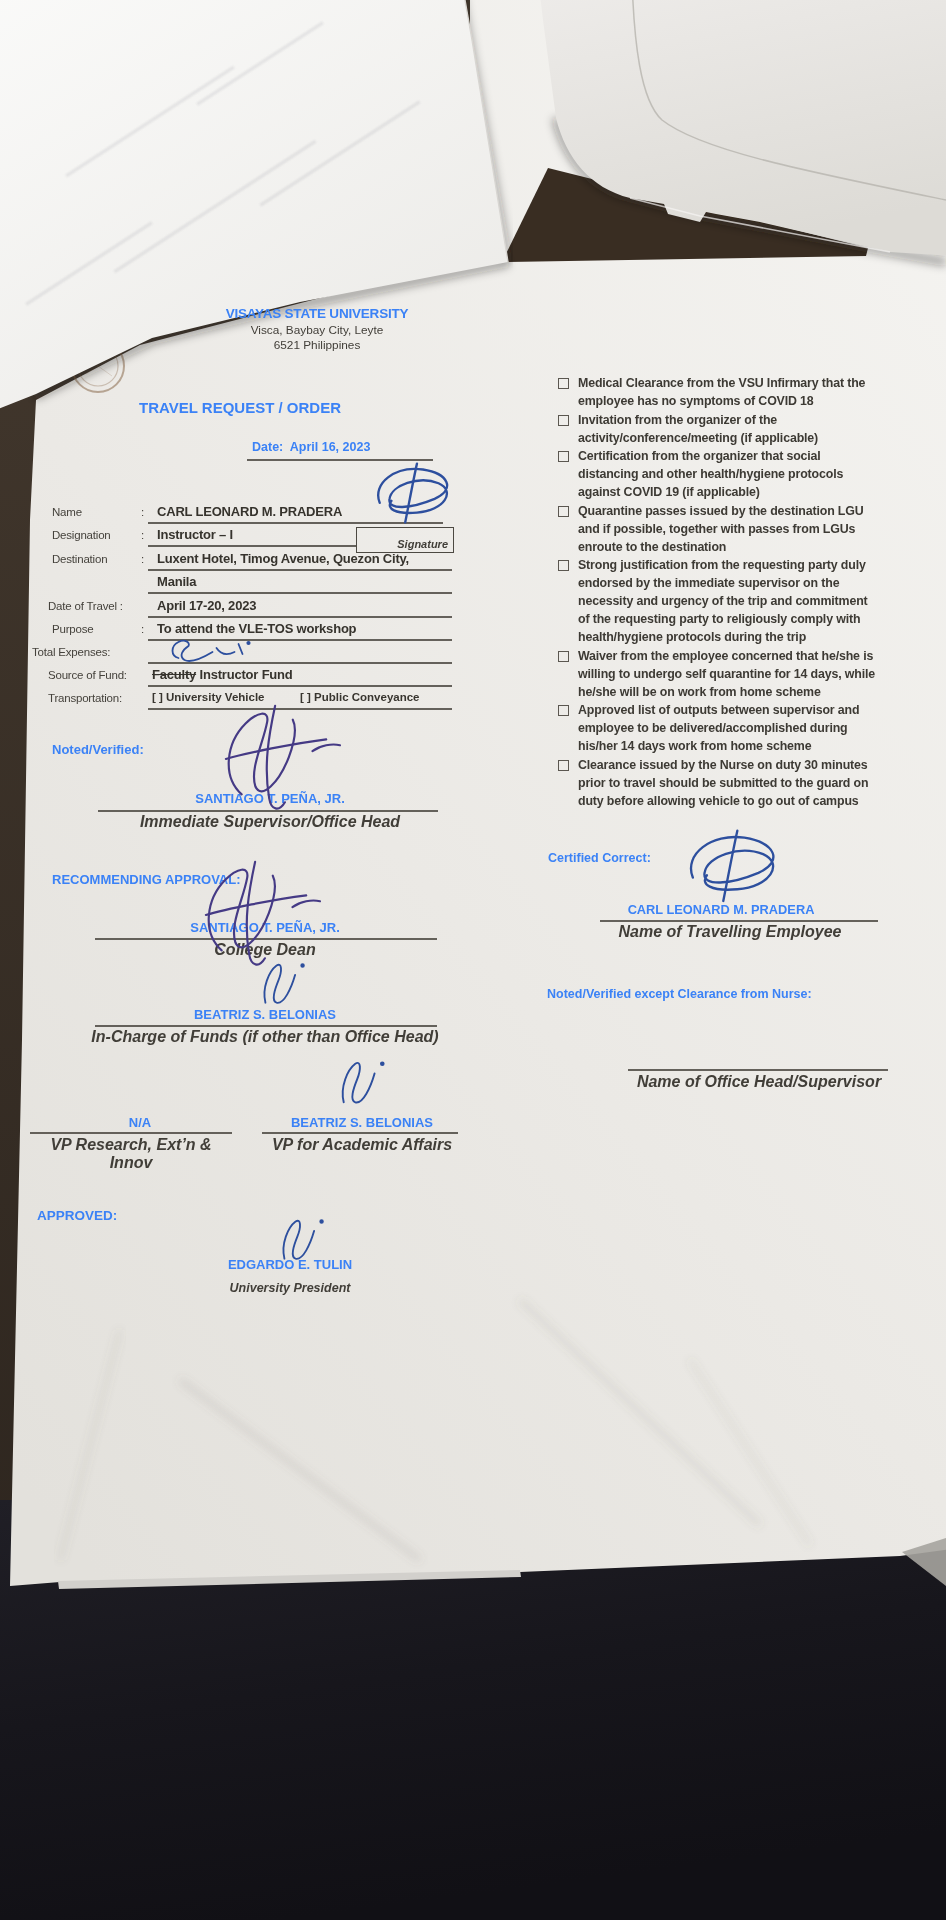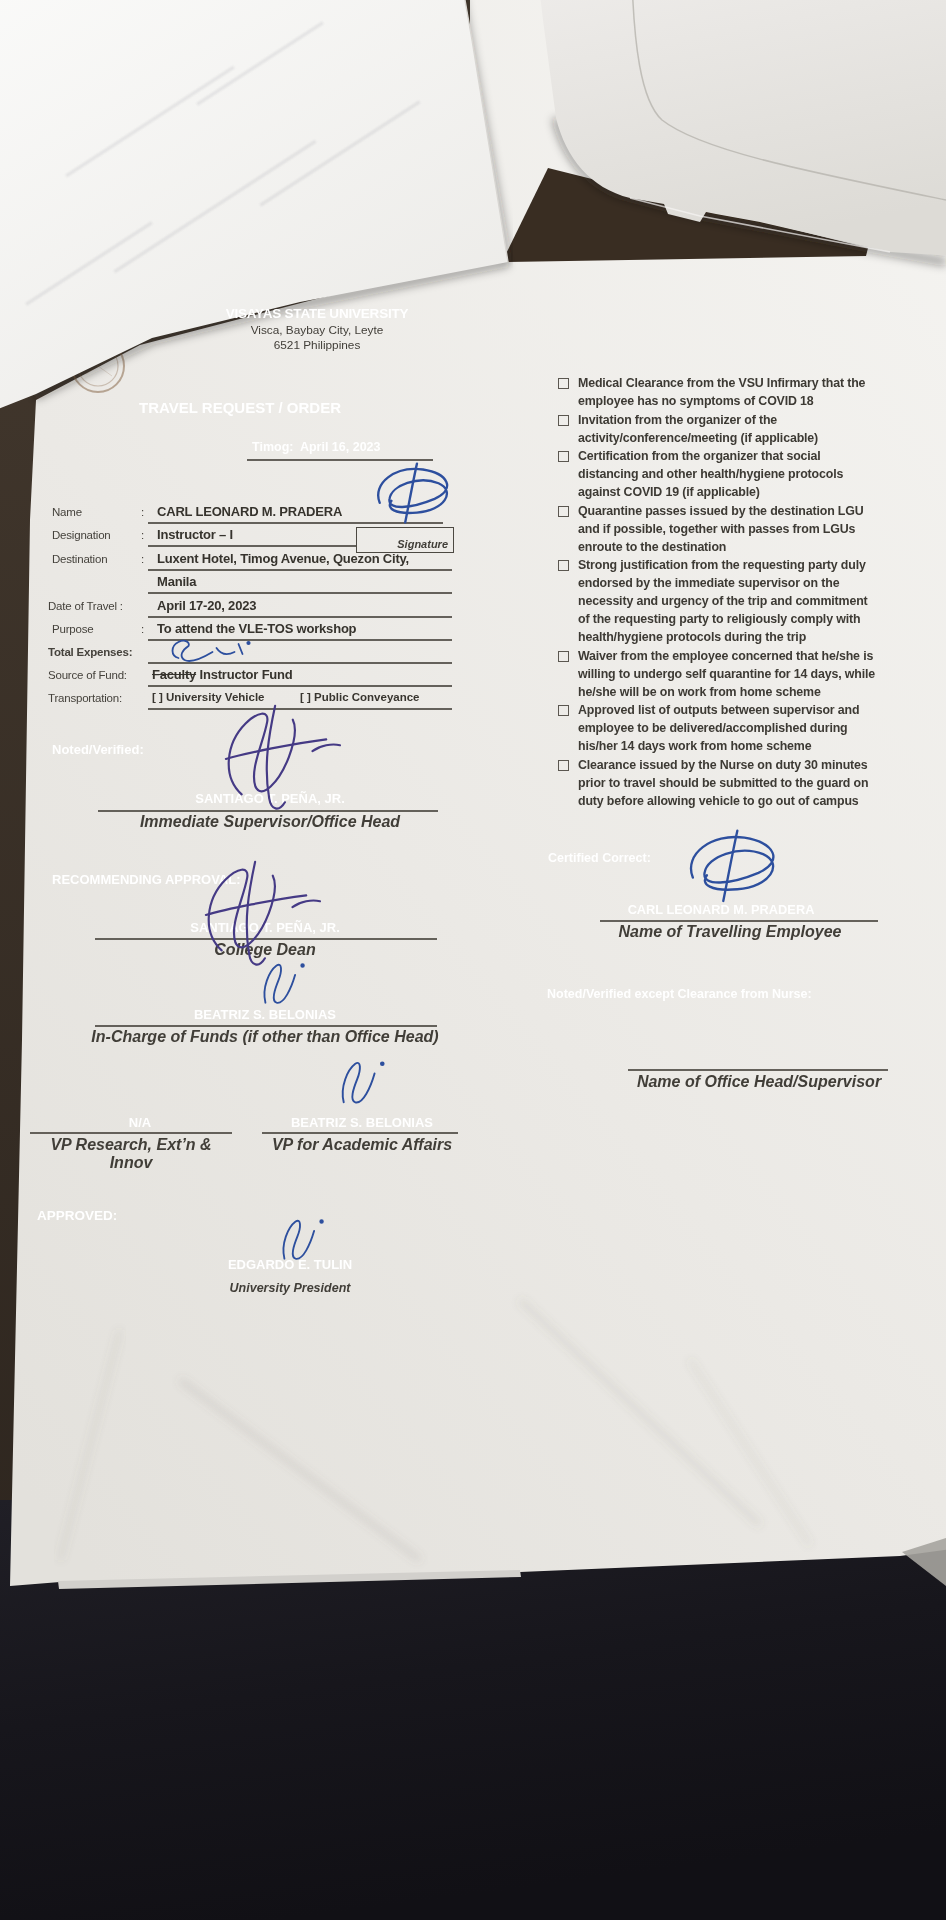--- a/index.html
+++ b/index.html
@@ -4,21 +4,21 @@
 <style>
   html,body{margin:0;padding:0;background:#000;}
   .page{position:relative;width:946px;height:1920px;overflow:hidden;background:#2e2822;
         font-family:"Liberation Sans", sans-serif;}
   .bg{position:absolute;left:0;top:0;z-index:0;}
   .bleed{position:absolute;z-index:1;background:rgba(125,125,138,.16);height:3px;
          filter:blur(1.2px);transform:rotate(-33deg);}
   .content{position:absolute;left:0;top:0;width:946px;height:1920px;z-index:2;color:#413e38;}
   .abs{position:absolute;}
   .ctr{text-align:center;}
-  .b{font-weight:700;color:#ffffff;}
+  .b{font-weight:700;color:#3b82f6;}
   .ital{font-style:italic;font-weight:700;}
   .rule{position:absolute;height:1.6px;background:#4c4942;opacity:.85;}
   .lbl{font-size:11.5px;color:#45423c;letter-spacing:-0.2px;}
   .val{font-size:13px;font-weight:700;color:#36332d;letter-spacing:-0.2px;}
   .sigsvg{position:absolute;z-index:3;}
   .chk{display:flex;margin:0 0 0.5px 0;}
   .chkbox{flex:none;width:9px;height:9px;border:1.3px solid #5b5750;margin:4px 9px 0 0;}
   .chktext{font-size:12.4px;font-weight:600;line-height:18px;color:#3d3a34;letter-spacing:-0.15px;}
   .smallcap{font-size:16px;}
   .sigcell{position:absolute;border:1.4px solid #4c4942;}
@@ -108,21 +108,21 @@
 
     <div class="abs ctr" style="left:182px;top:306px;width:270px;">
       <div class="b" style="font-size:13.5px;letter-spacing:-0.2px;">VISAYAS STATE UNIVERSITY</div>
       <div style="font-size:11.8px;margin-top:2px;">Visca, Baybay City, Leyte</div>
       <div style="font-size:11.8px;margin-top:1px;">6521   Philippines</div>
     </div>
 
     <div class="abs ctr b" style="left:120px;top:399px;width:240px;font-size:15px;">TRAVEL REQUEST / ORDER</div>
 
     <div class="abs b" style="left:252px;top:440px;font-size:12.5px;">
-      <span>Timog:</span>&nbsp;
+      <span>Date:</span>&nbsp;
       <span>April 16, 2023</span>
     </div>
     <div class="rule" style="left:247px;top:459px;width:186px;"></div>
 
     <div class="abs lbl" style="left:52px;top:506px;">Name</div>
     <div class="abs lbl" style="left:141px;top:506px;">:</div>
     <div class="abs val" style="left:157px;top:504px;">CARL LEONARD M. PRADERA</div>
     <div class="rule" style="left:148px;top:522px;width:295px;"></div>
 
     <div class="abs lbl" style="left:52px;top:529px;">Designation</div>
@@ -143,21 +143,21 @@
 
     <div class="abs lbl" style="left:48px;top:600px;">Date of Travel :</div>
     <div class="abs val" style="left:157px;top:598px;">April 17-20, 2023</div>
     <div class="rule" style="left:148px;top:616px;width:304px;"></div>
 
     <div class="abs lbl" style="left:52px;top:623px;">Purpose</div>
     <div class="abs lbl" style="left:141px;top:623px;">:</div>
     <div class="abs val" style="left:157px;top:621px;">To attend the VLE-TOS workshop</div>
     <div class="rule" style="left:148px;top:639px;width:304px;"></div>
 
-    <div class="abs lbl" style="left:48px;top:646px;font-weight:bold;">Total Expenses:</div>
+    <div class="abs lbl" style="left:32px;top:646px;">Total Expenses:</div>
     <div class="rule" style="left:148px;top:662px;width:304px;"></div>
 
     <div class="abs lbl" style="left:48px;top:669px;">Source of Fund:</div>
     <div class="abs val" style="left:152px;top:667px;">
       <span style="text-decoration:line-through;">Faculty</span>
       <span>Instructor Fund</span>
     </div>
     <div class="rule" style="left:148px;top:685px;width:304px;"></div>
 
     <div class="abs lbl" style="left:48px;top:692px;">Transportation:</div>

